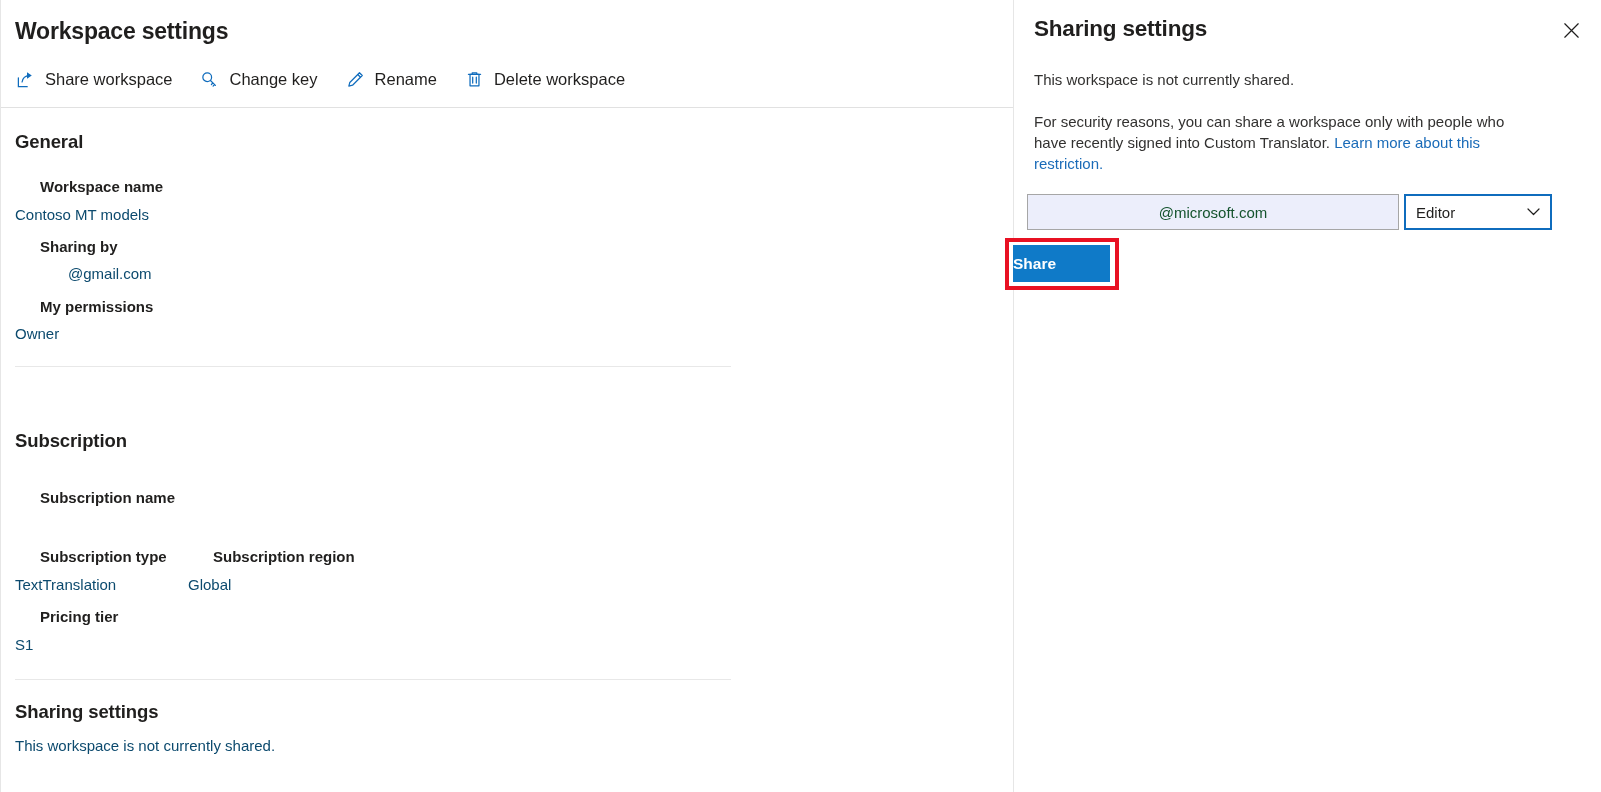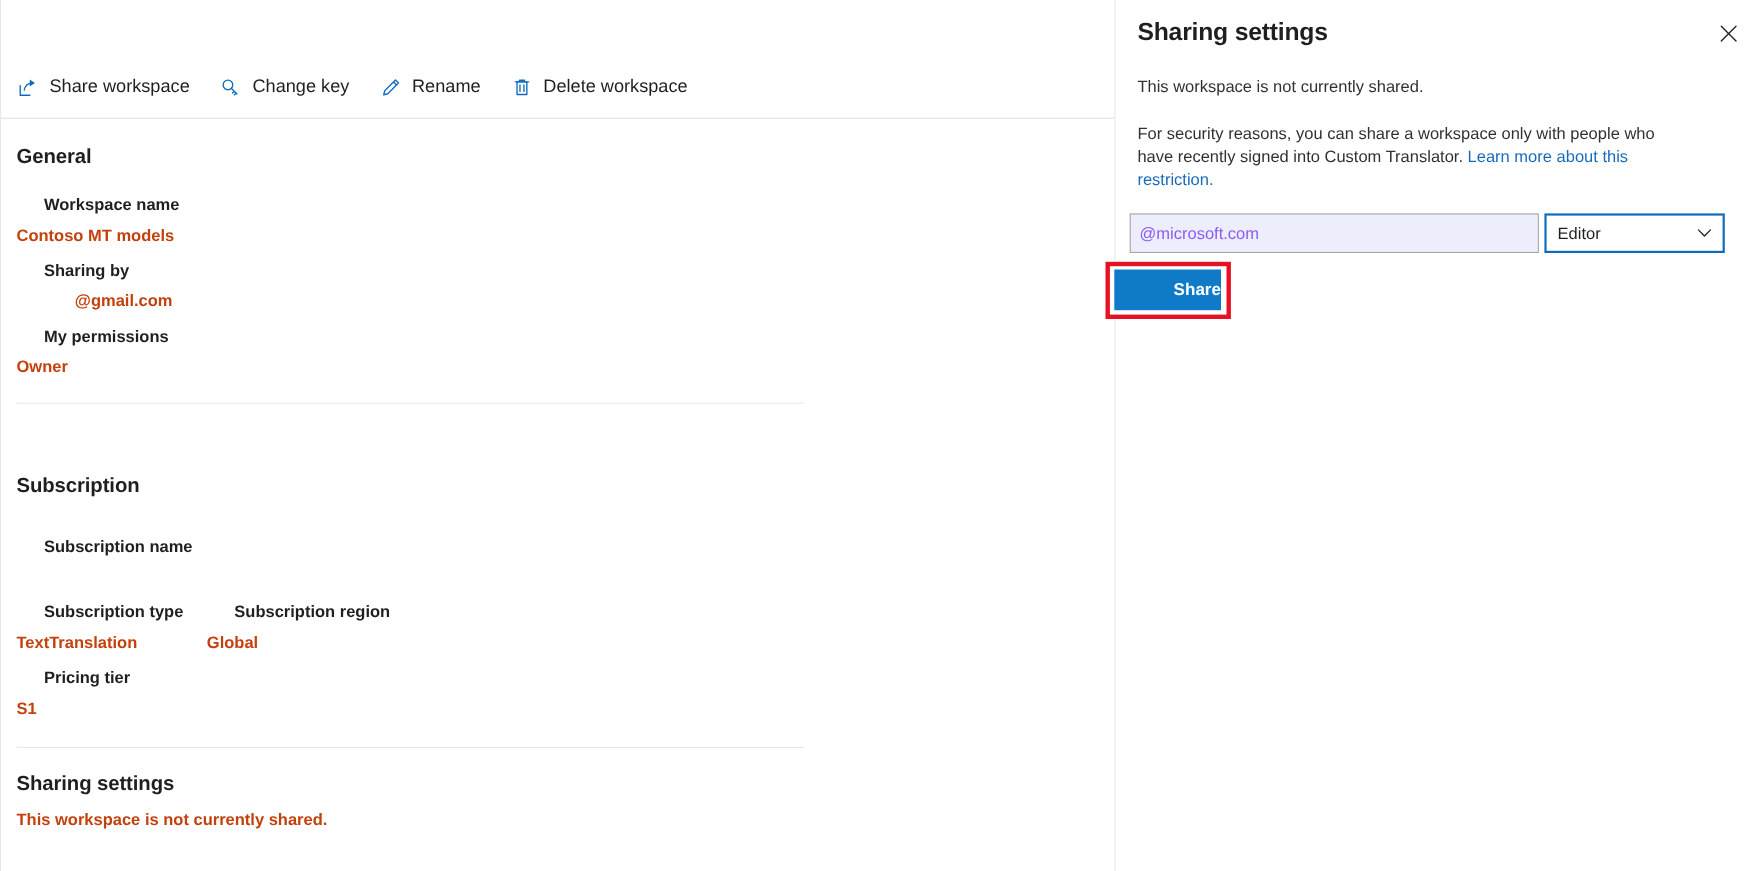--- a/index.html
+++ b/index.html
@@ -103,22 +103,22 @@
     position: absolute;
     font-size: 15px;
     font-weight: 600;
     color: #201f1e;
     white-space: nowrap;
     margin-left: 25px;
   }
   .field-value {
     position: absolute;
     font-size: 15px;
-    font-weight: 700;
-    color: #c2410c;
+    font-weight: 400;
+    color: #0c4a6e;
     white-space: nowrap;
   }
   .body-text {
     position: absolute;
     font-size: 15px;
     line-height: 21px;
     color: #323130;
   }
   .hr {
     position: absolute;
@@ -195,28 +195,28 @@
     gap: 5px;
   }
   #email-input {
     width: 372px;
     height: 36px;
     box-sizing: border-box;
     background: #eceefb;
     border: 1px solid #a6a6a6;
     font-family: "Liberation Sans", sans-serif;
     font-size: 15px;
-    color: #8b5cf6;
-    text-align: left;
+    color: #14532d;
+    text-align: center;
     padding: 0 8px;
     outline: none;
   }
   #role-select-wrap {
     position: relative;
-    width: 164px;
+    width: 148px;
     height: 36px;
     box-sizing: border-box;
     border: 2px solid #0f6cbd;
     background: #ffffff;
     display: flex;
     align-items: center;
     cursor: pointer;
   }
   #role-select-value {
     font-size: 15px;
@@ -251,30 +251,31 @@
     height: 37px;
     background: #0f7ac8;
     border: none;
     color: #ffffff;
     font-family: "Liberation Sans", sans-serif;
     font-size: 15.5px;
     font-weight: 700;
     cursor: pointer;
     padding: 0;
     line-height: 37px;
-    text-align: right;
+    text-align: left;
   }
 </style>
 </head>
 <body>
 
 <div id="root">
 
   <div id="left-panel">
 
+    <div class="page-title">Workspace settings</div>
 
     <div id="command-bar">
 
       <div class="cmd">
         <span class="cmd-icon">
           <svg width="19" height="19" viewBox="0 0 20 20" fill="none" stroke="#0f6cbd" stroke-width="1.3">
             <path d="M2.5 8.2v9.3h9.3" stroke-linecap="round"></path>
             <path d="M6.4 12.6c0.6-4.2 3.4-6.6 7.5-6.8" stroke-linecap="round" fill="none"></path>
             <path d="M11.6 2.4l5 3.4-5 3.4z" fill="#0f6cbd" stroke="none"></path>
           </svg>

